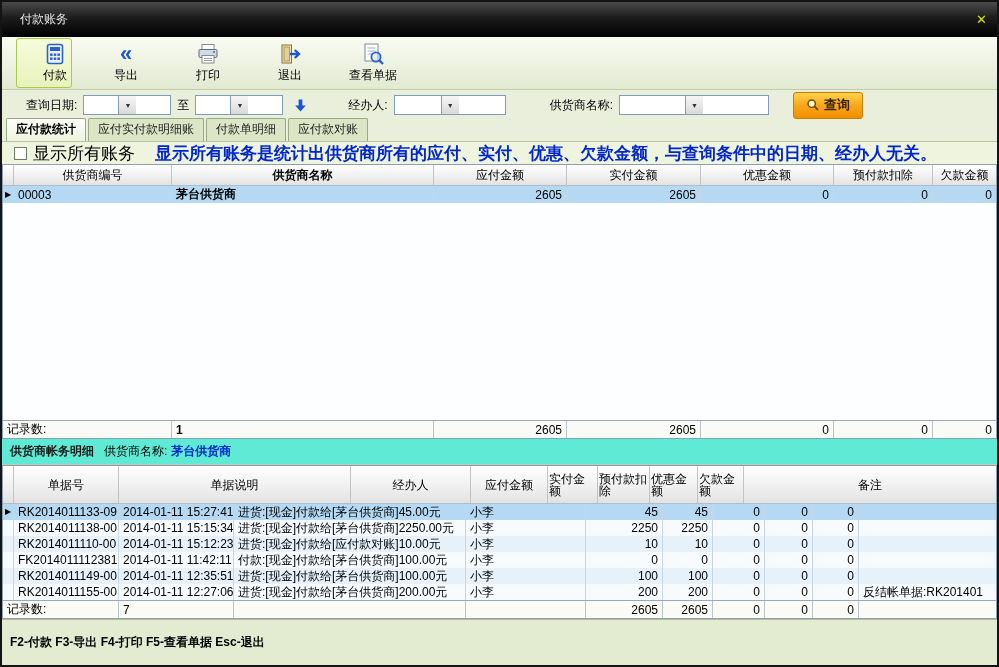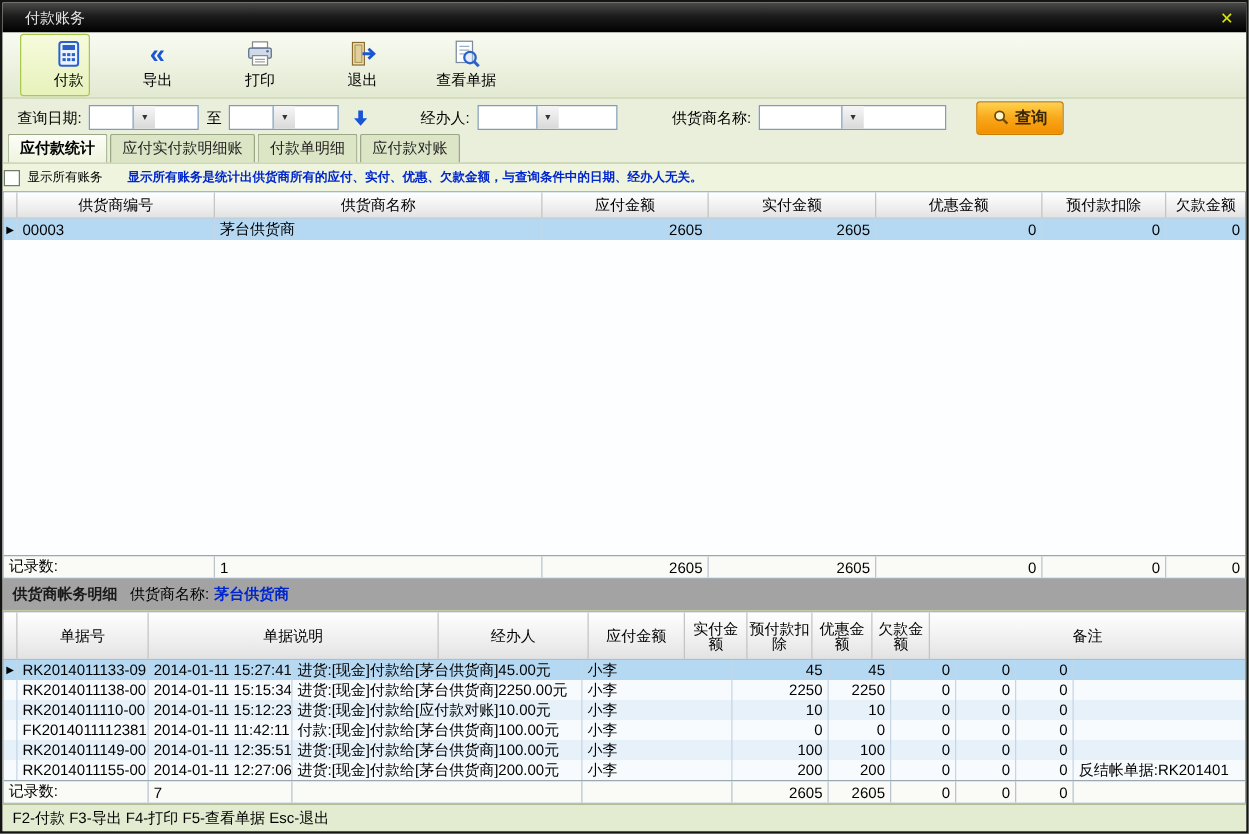--- a/index.html
+++ b/index.html
@@ -1,75 +1,75 @@
 <!DOCTYPE html>
 <html><head>
 <meta charset="utf-8">
 <style>
   html,body{margin:0;padding:0;background:#9a9a9a;font-family:"Liberation Sans","DejaVu Sans",sans-serif;}
   .window{width:999px;height:667px;box-sizing:border-box;border:2px solid #141414;background:#e9efda;display:flex;flex-direction:column;overflow:hidden;}
   
-  .titlebar{flex:none;height:24px;background:linear-gradient(#4b4b4b,#1c1c1c 45%,#000);display:flex;align-items:center;padding:0 10px 0 18px;}
+  .titlebar{flex:none;height:35px;background:linear-gradient(#4b4b4b,#1c1c1c 45%,#000);display:flex;align-items:center;padding:0 10px 0 18px;}
   .titlebar .title{color:#e6e6e6;font-size:12px;}
   .titlebar .close{margin-left:auto;color:#d6e400;font-weight:bold;font-size:13px;cursor:pointer;line-height:1;}
   
   .toolbar{flex:none;height:52px;background:linear-gradient(#f9fbf2,#e2e9d1);border-bottom:1px solid #c2cda8;display:flex;align-items:center;gap:26px;padding:0 14px;}
   .tbtn{display:flex;flex-direction:column;align-items:center;justify-content:center;gap:1px;min-width:46px;height:46px;cursor:pointer;font-size:12px;color:#000;border:1px solid transparent;border-radius:3px;padding:1px 4px;}
   .tbtn.selected{background:linear-gradient(#f7fbdd,#e7f2bb);border:1px solid #a9c94c;align-items:flex-end;}
   .tbtn .ticon{height:24px;display:flex;align-items:center;justify-content:center;}
   .exp-glyph{font-size:22px;font-weight:bold;color:#1a55d6;line-height:22px;}
   
-  .querybar{flex:none;height:30px;background:#e9efda;display:flex;align-items:center;gap:6px;padding:0 12px;font-size:12px;color:#000;}
+  .querybar{flex:none;height:30px;background:#e9efda;display:flex;align-items:center;gap:6px;padding:0 24px;font-size:12px;color:#000;}
   .combo{height:20px;box-sizing:border-box;border:1px solid #7f9db9;background:#fff;display:flex;align-items:center;cursor:pointer;flex-direction:column;}
   .combo .val{flex:1;padding:0 3px;overflow:hidden;white-space:nowrap;}
   .combo .arrowbtn{width:17px;height:100%;border-left:1px solid #7f9db9;background:linear-gradient(#f6f6f6,#d9d9d9);display:flex;align-items:center;justify-content:center;font-size:7px;color:#333;}
   .w-date{width:88px;} .w-op{width:112px;} .w-sup{width:150px;}
   .searchbtn{margin-left:18px;height:25px;display:flex;align-items:center;gap:4px;padding:0 12px;background:linear-gradient(#ffd24d,#f9a71a 50%,#f08f00);border:1px solid #c87d00;border-radius:3px;font-size:13px;font-weight:bold;color:#3a2600;cursor:pointer;}
   
   .tabstrip{flex:none;height:21px;background:#e9efda;display:flex;align-items:flex-end;padding:0 4px;border-bottom:1px solid #b8c49c;}
   .tab{font-size:12px;padding:2px 9px 3px;border:1px solid #9aa983;border-bottom:none;background:#dce5c6;margin-right:2px;cursor:pointer;color:#222;border-radius:2px 2px 0 0;}
   .tab.active{background:linear-gradient(#fdfef8,#eef3de);font-weight:bold;color:#000;}
   
-  .notebar{flex:none;height:22px;background:#eef4dd;display:flex;align-items:center;gap:6px;padding:0 1px;font-size:10px;}
+  .notebar{flex:none;height:22px;background:#eef4dd;display:flex;align-items:center;gap:6px;padding:0 12px;font-size:17px;}
   .checkbox{width:13px;height:13px;box-sizing:border-box;border:1px solid #6f7f64;background:#fff;cursor:pointer;}
   .note{color:#0026cc;font-weight:bold;margin-left:14px;}
   
   .grid{display:flex;flex-direction:column;border:1px solid #8aa0b4;background:#fff;margin:0;}
   .grid1{flex:1;min-height:0;}
   .grid2{flex:none;}
   .hrow{flex:none;display:flex;background:linear-gradient(#ffffff,#ececec 70%,#e2e2e2);border-bottom:1px solid #aebecb;}
-  .hcell{box-sizing:border-box;border-right:1px solid #c4c4c4;display:flex;align-items:center;justify-content:center;text-align:center;font-size:12px;color:#000;padding:0 1px;overflow:hidden;line-height:12px;}
+  .hcell{box-sizing:border-box;border-right:1px solid #c4c4c4;display:flex;align-items:center;justify-content:center;text-align:left;font-size:12px;color:#000;padding:0 1px;overflow:hidden;line-height:12px;}
   .h1{height:20px;} .h2{height:37px;}
   .trow{flex:none;display:flex;font-size:12px;color:#000;cursor:default;}
   .r1{height:17px;} .r2{height:16px;}
   .cell{box-sizing:border-box;border-right:1px solid #c6d6e4;display:flex;align-items:center;padding:0 4px;overflow:hidden;white-space:nowrap;}
   .num{justify-content:flex-end;}
   .sel{background:#b5d9f3;}
   .alt{background:#e7f1fa;text-align:center;}
   .plain{background:#f8fbfe;}
   .marker{width:11px;flex:none;padding:0;justify-content:center;border-right:1px solid #c6d6e4;display:flex;align-items:center;}
   .marker .tri{font-size:8px;line-height:1;color:#000;}
   .filler{flex:1;background:#fdfeff;}
   .frow{flex:none;display:flex;background:#fafaf7;border-top:1px solid #9aa8b4;font-size:12px;}
   .fcell{box-sizing:border-box;border-right:1px solid #b9c4cc;display:flex;align-items:center;padding:0 4px;overflow:hidden;white-space:nowrap;}
   
-  .c1{width:158px;flex:none;} .c2{width:262px;flex:none;} .c3{width:133px;flex:none;}
+  .c1{width:158px;flex:none;} .c2{width:262px;flex:none;font-weight:bold;} .c3{width:133px;flex:none;}
   .c4{width:134px;flex:none;} .c5{width:133px;flex:none;} .c6{width:99px;flex:none;} .c7{flex:1;}
   .fc1{width:169px;flex:none;} 
   
   .d1{width:105px;flex:none;} .d2{width:115px;flex:none;} .d3{width:232px;flex:none;} .d4{width:120px;flex:none;}
   .d5{width:77px;flex:none;} .d6{width:50px;flex:none;} .d7{width:52px;flex:none;} .d8{width:48px;flex:none;}
   .d9{width:46px;flex:none;} .d10{flex:1;}
   .fd1{width:116px;flex:none;} 
   
-  .sectionbar{flex:none;height:25px;background:#a3a3a3;display:flex;align-items:center;gap:10px;padding:0 8px;font-size:12px;border-bottom:1px solid #c2cda8;}
+  .sectionbar{flex:none;height:25px;background:#5eead4;display:flex;align-items:center;gap:10px;padding:0 8px;font-size:12px;border-bottom:1px solid #c2cda8;}
   .sectionbar .sect-title{font-weight:bold;color:#1a1a1a;}
   .sectionbar .sup-name{color:#0026cc;font-weight:bold;}
   
-  .statusbar{flex:none;height:21px;background:#e3ecd0;border-top:1px solid #b0bd95;display:flex;align-items:center;padding:0 8px;font-size:12px;color:#000;font-weight:normal;}
+  .statusbar{flex:none;height:21px;background:#e3ecd0;border-top:1px solid #b0bd95;display:flex;align-items:center;padding:12px 8px;font-size:12px;color:#000;font-weight:bold;}
 </style>
 </head>
 <body>
 
 <div class="window">
 
   <div class="titlebar">
     <span class="title">付款账务</span>
     <span class="close">✕</span>
   </div>

